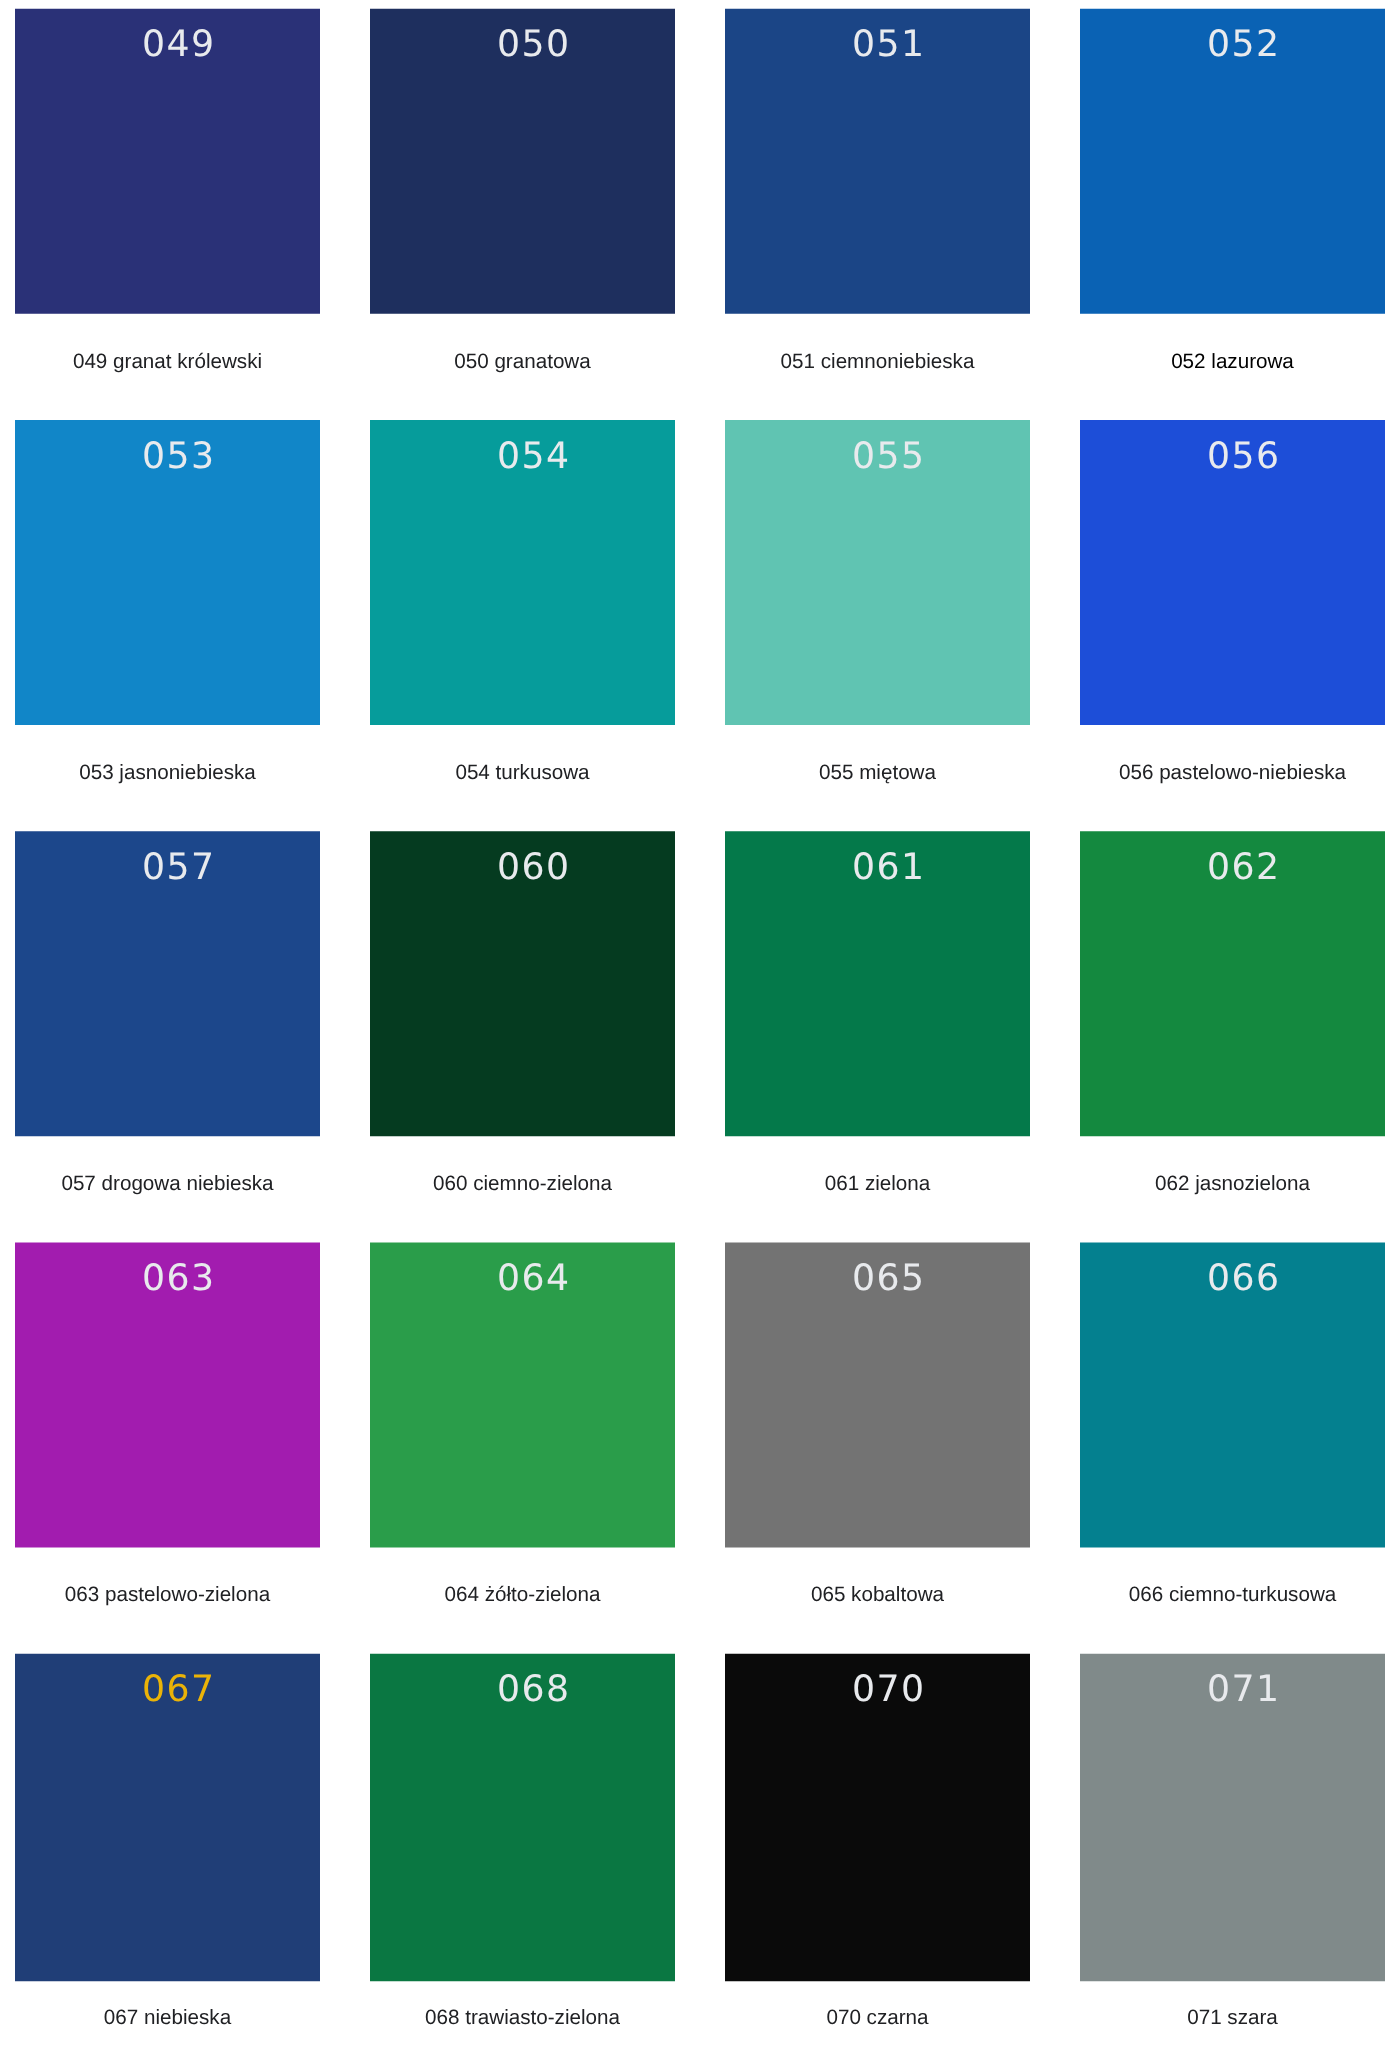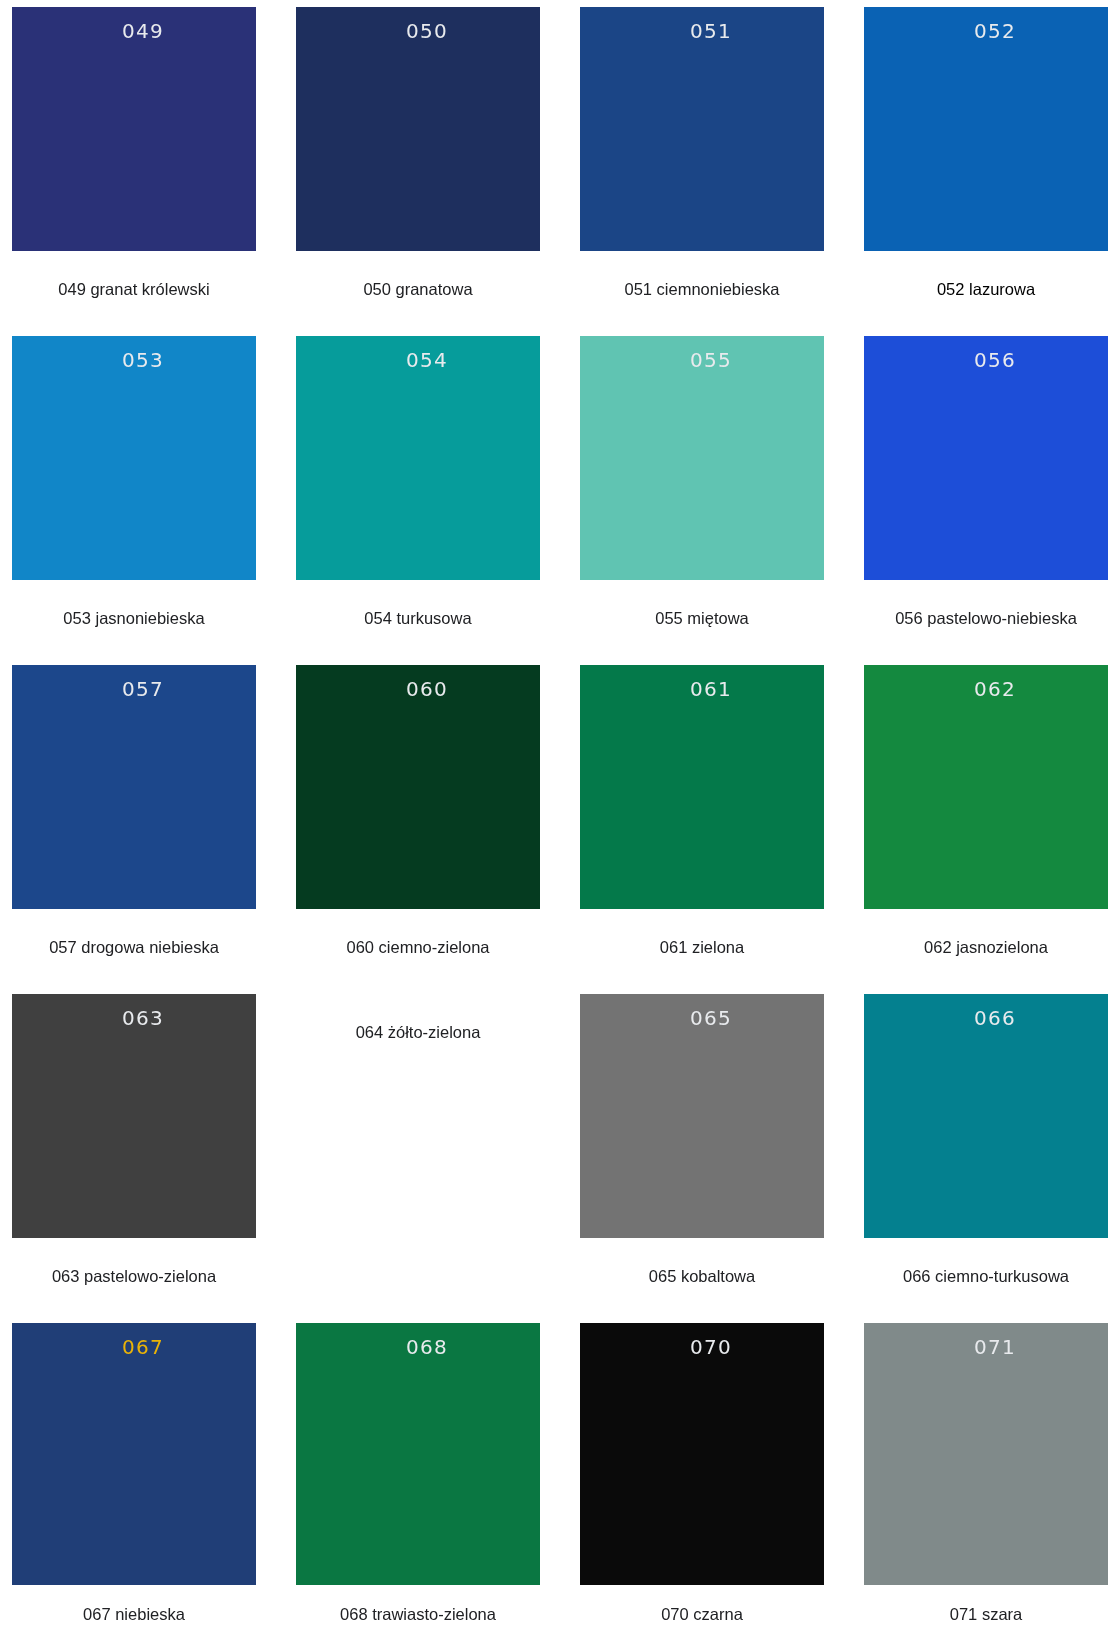--- a/index.html
+++ b/index.html
@@ -42,21 +42,21 @@
     min-height: 0;
     display: block;
   }
 
   .swatch-code {
     position: absolute;
     top: 14px;
     left: 0;
     right: 0;
     text-align: center;
-    font-size: 20px;
+    font-size: 29px;
     letter-spacing: 1.2px;
     color: #e8eaed;
     font-family: "DejaVu Sans", sans-serif;
     font-weight: 400;
     line-height: 1;
     text-indent: 18px;
   }
 
   .swatch-caption {
     flex: 0 0 auto;
@@ -159,27 +159,30 @@
   </div>
 
   <div class="swatch-cell">
     <div class="swatch-chip" style="background-color: rgb(20, 137, 63);">
       <span class="swatch-code" style="color: rgb(232, 234, 237);">062</span>
     </div>
     <div class="swatch-caption" style="color: rgb(32, 33, 36);">062 jasnozielona</div>
   </div>
 
   <div class="swatch-cell">
-    <div class="swatch-chip" style="background-color: #404040;">
+    <div class="swatch-chip" style="background-color: #a21caf;">
       <span class="swatch-code" style="color: rgb(232, 234, 237);">063</span>
     </div>
     <div class="swatch-caption" style="color: rgb(32, 33, 36);">063 pastelowo-zielona</div>
   </div>
 
   <div class="swatch-cell">
+    <div class="swatch-chip" style="background-color: rgb(42, 157, 74);">
+      <span class="swatch-code" style="color: rgb(232, 234, 237);">064</span>
+    </div>
     <div class="swatch-caption" style="color: rgb(32, 33, 36);">064 żółto-zielona</div>
   </div>
 
   <div class="swatch-cell">
     <div class="swatch-chip" style="background-color: #737373;">
       <span class="swatch-code" style="color: rgb(232, 234, 237);">065</span>
     </div>
     <div class="swatch-caption" style="color: rgb(32, 33, 36);">065 kobaltowa</div>
   </div>
 

